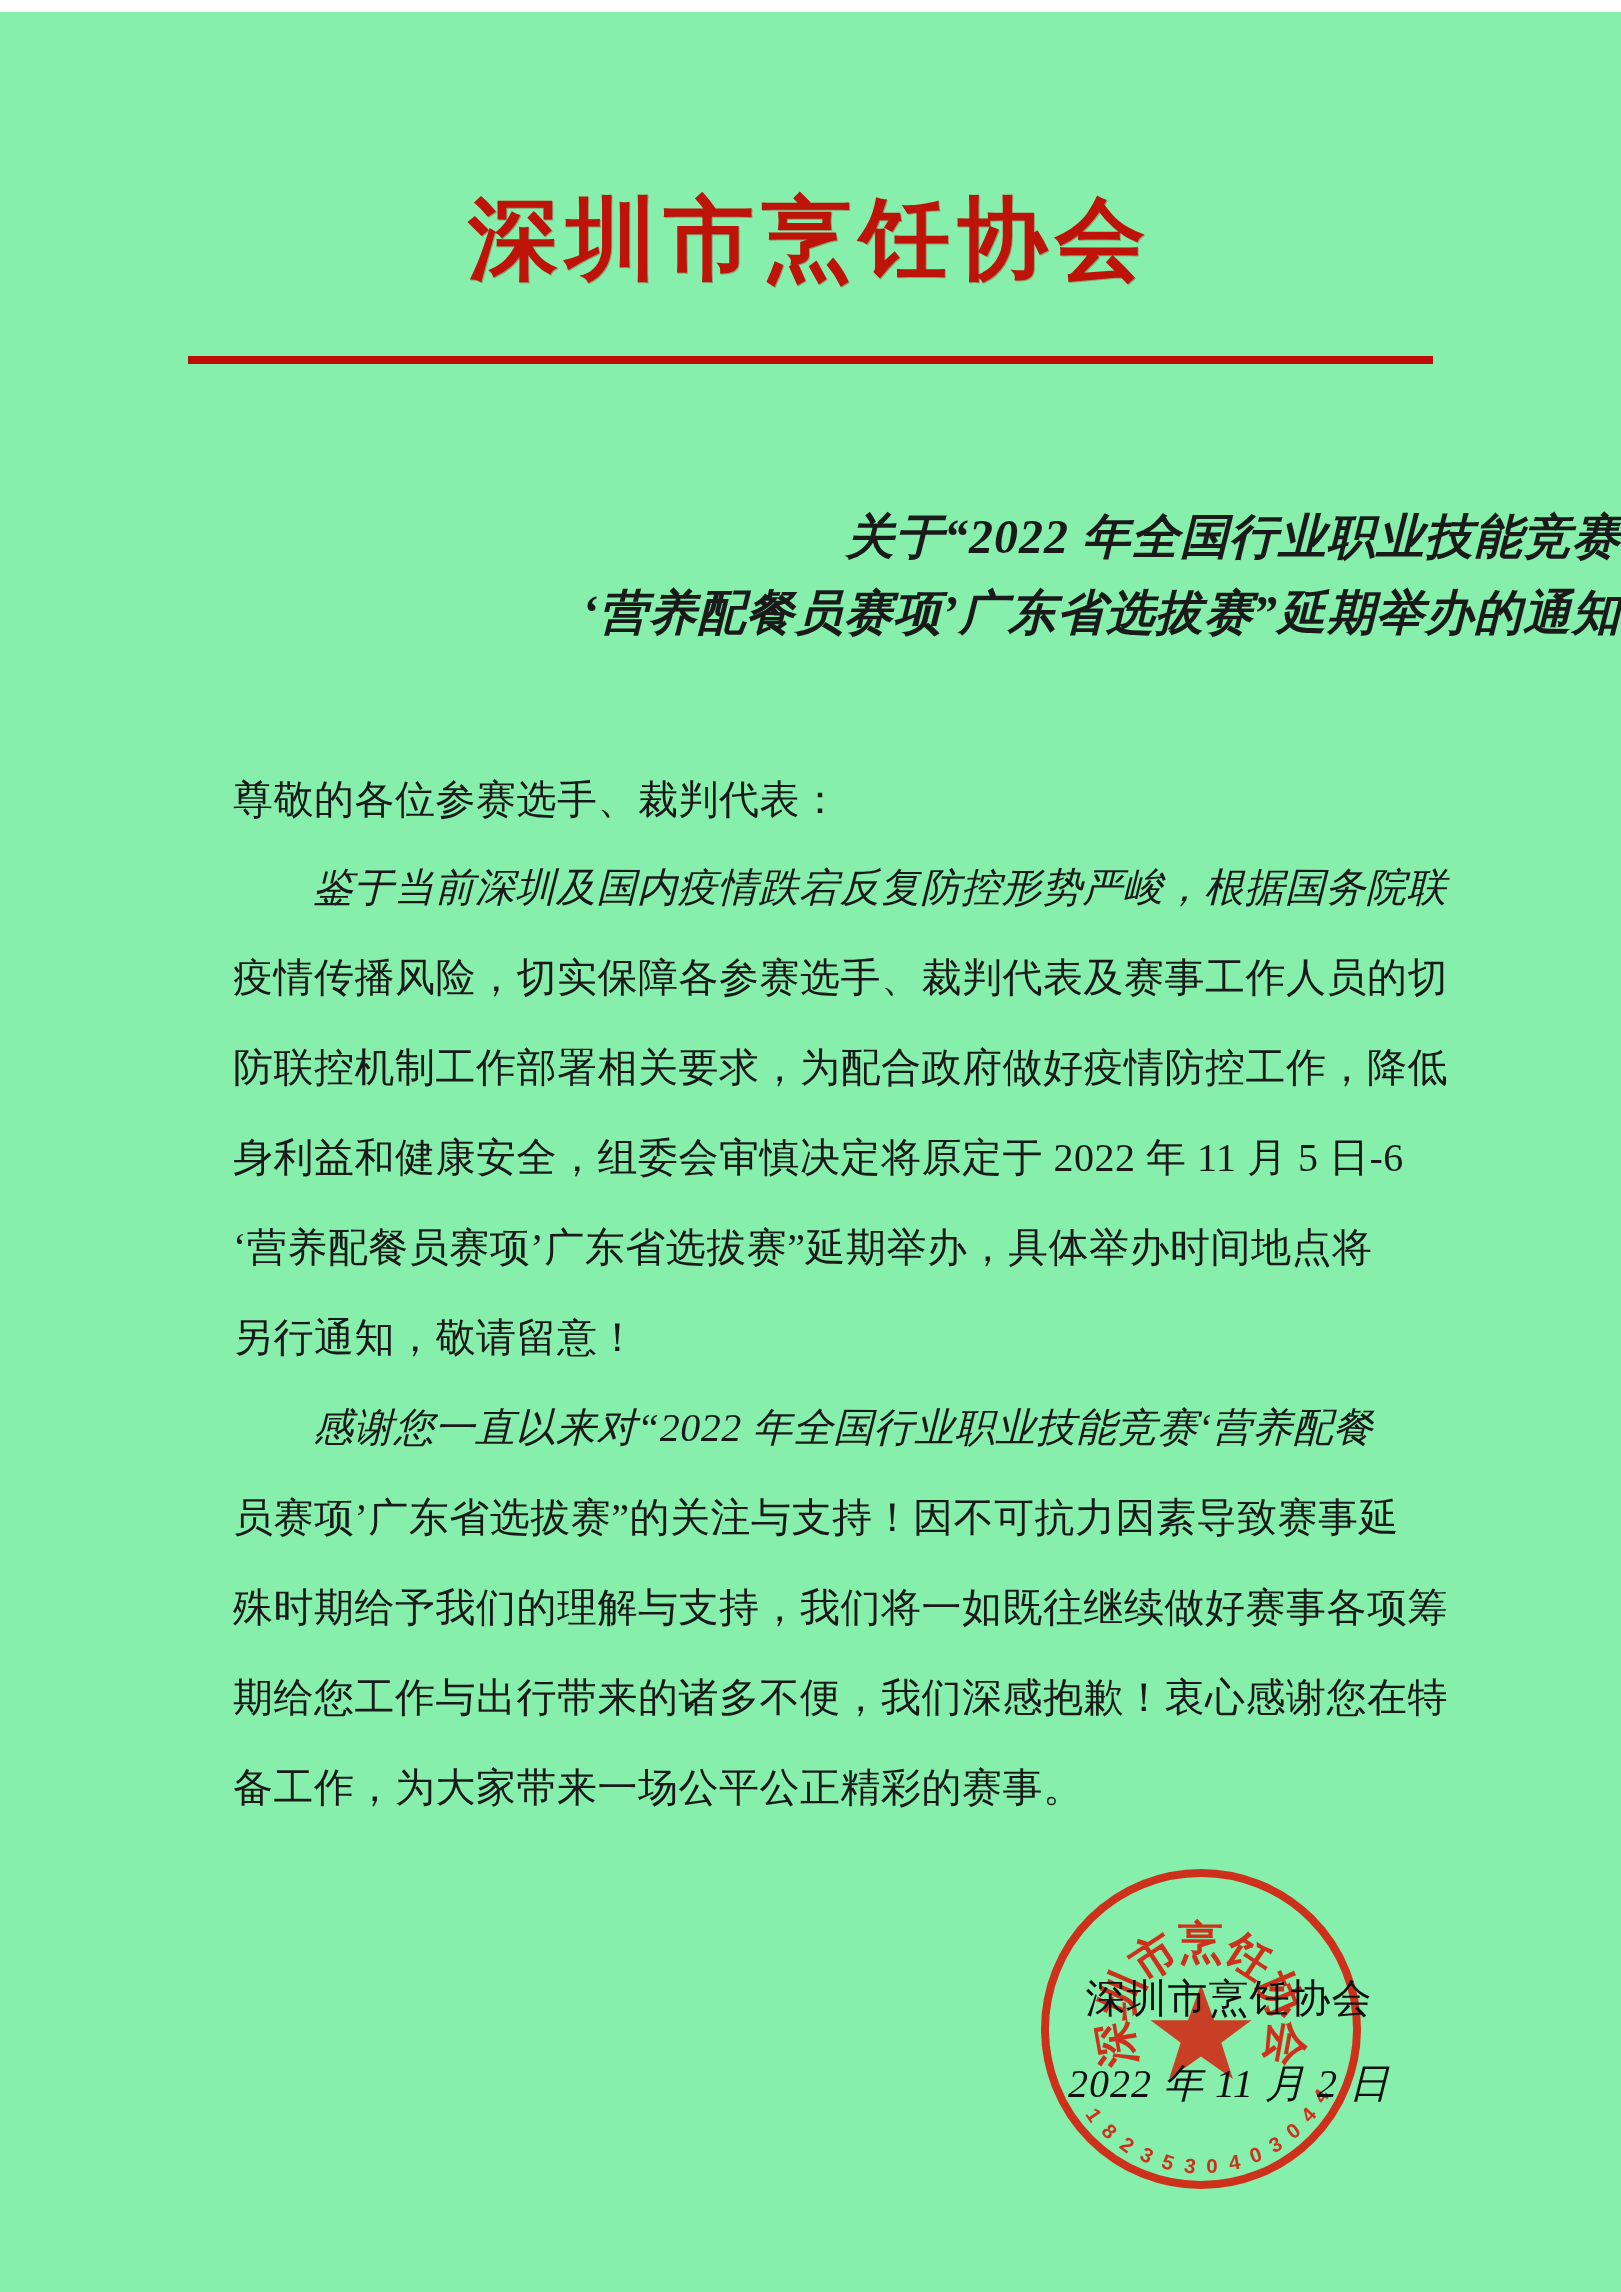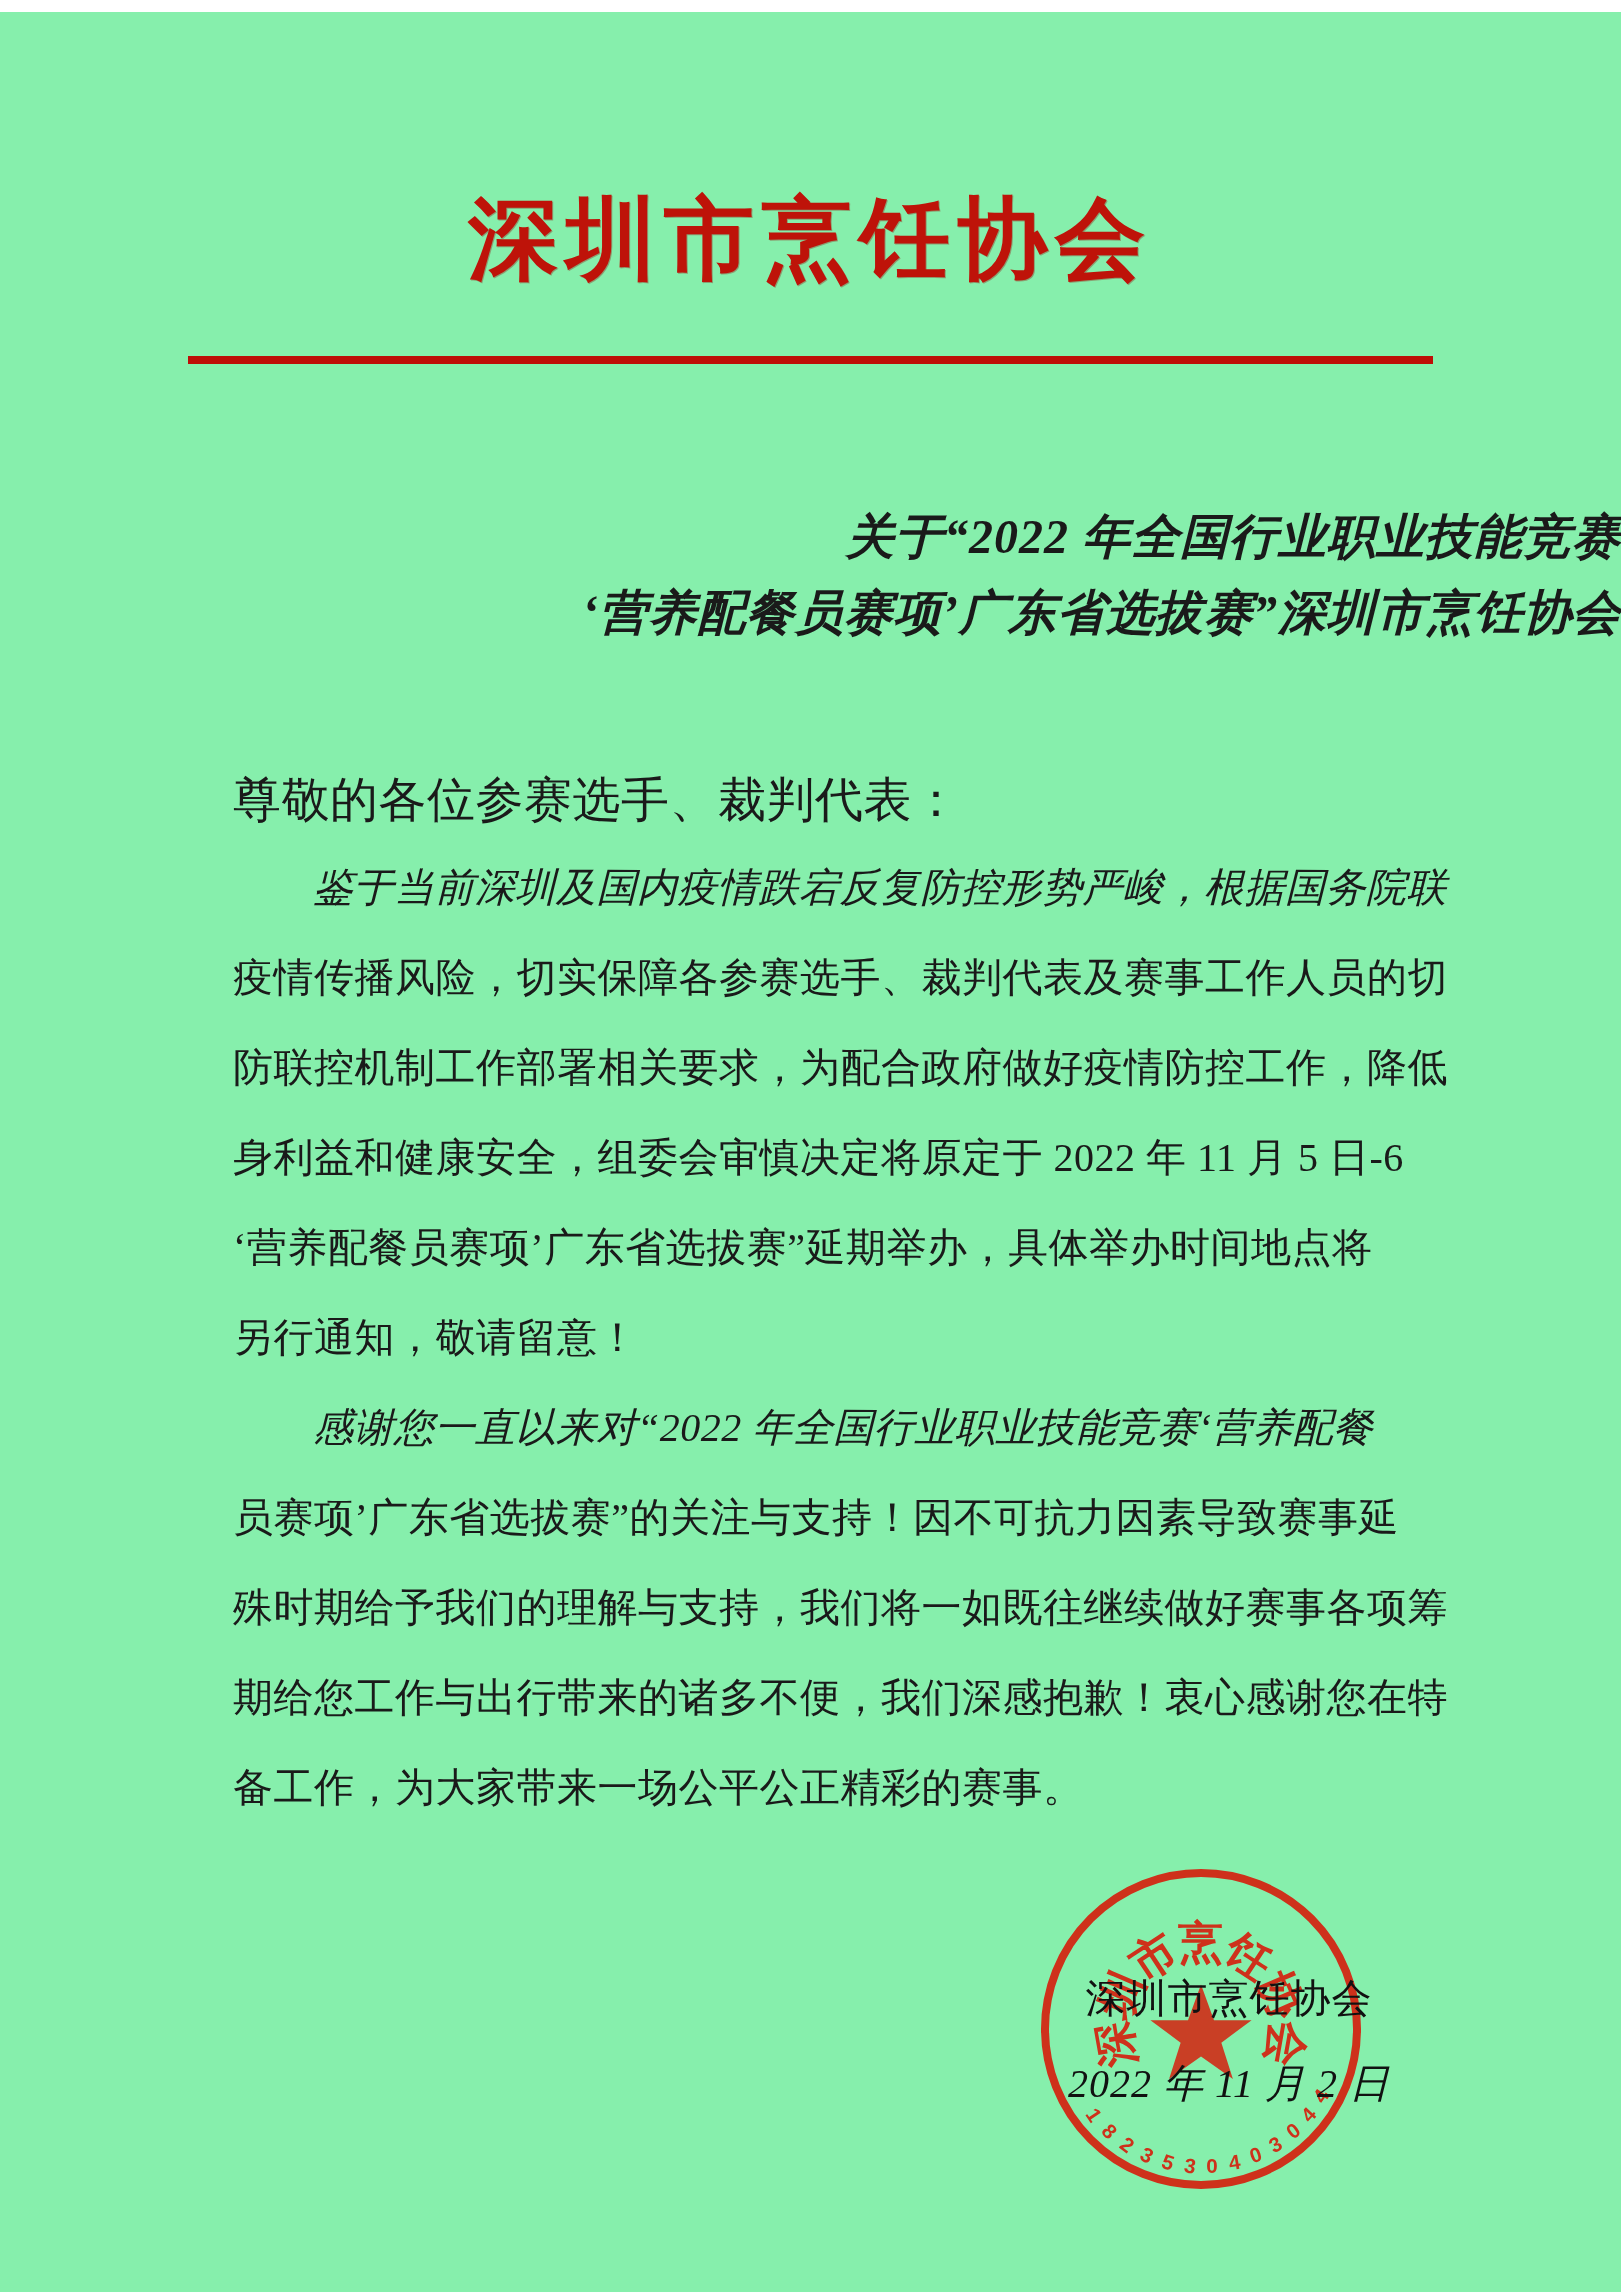--- a/index.html
+++ b/index.html
@@ -69,21 +69,21 @@
   }
 
   
   .body-block {
     position: absolute;
     top: 745px;
     left: 233px;
     width: 1166px;
   }
   .salutation {
-    font-size: 48px;
+    font-size: 40px;
     line-height: 86px;
     letter-spacing: 0.5px;
     color: #1a1a1a;
   }
   .para {
     font-size: 40px;
     line-height: 90px;
     letter-spacing: 0.5px;
     color: #1a1a1a;
     text-align: justify;
@@ -191,21 +191,21 @@
 
 <div class="page">
 
   <div class="letterhead">
     <div class="letterhead-title">深圳市烹饪协会</div>
   </div>
   <div class="letterhead-rule"></div>
 
   <div class="doc-title">
     <div class="doc-title-line">关于“2022 年全国行业职业技能竞赛</div>
-    <div class="doc-title-line">‘营养配餐员赛项’广东省选拔赛”深圳市烹饪协会</div>
+    <div class="doc-title-line">‘营养配餐员赛项’广东省选拔赛”延期举办的通知</div>
   </div>
 
   <div class="body-block">
     <div class="salutation">尊敬的各位参赛选手、裁判代表：</div>
 
     <div class="para">
       <span class="para-line indent">鉴于当前深圳及国内疫情跌宕反复防控形势严峻，根据国务院联</span>
       <span class="para-line">疫情传播风险，切实保障各参赛选手、裁判代表及赛事工作人员的切</span>
       <span class="para-line">防联控机制工作部署相关要求，为配合政府做好疫情防控工作，降低</span>
       <span class="para-line">身利益和健康安全，组委会审慎决定将原定于 2022 年 11 月 5 日-6</span>

